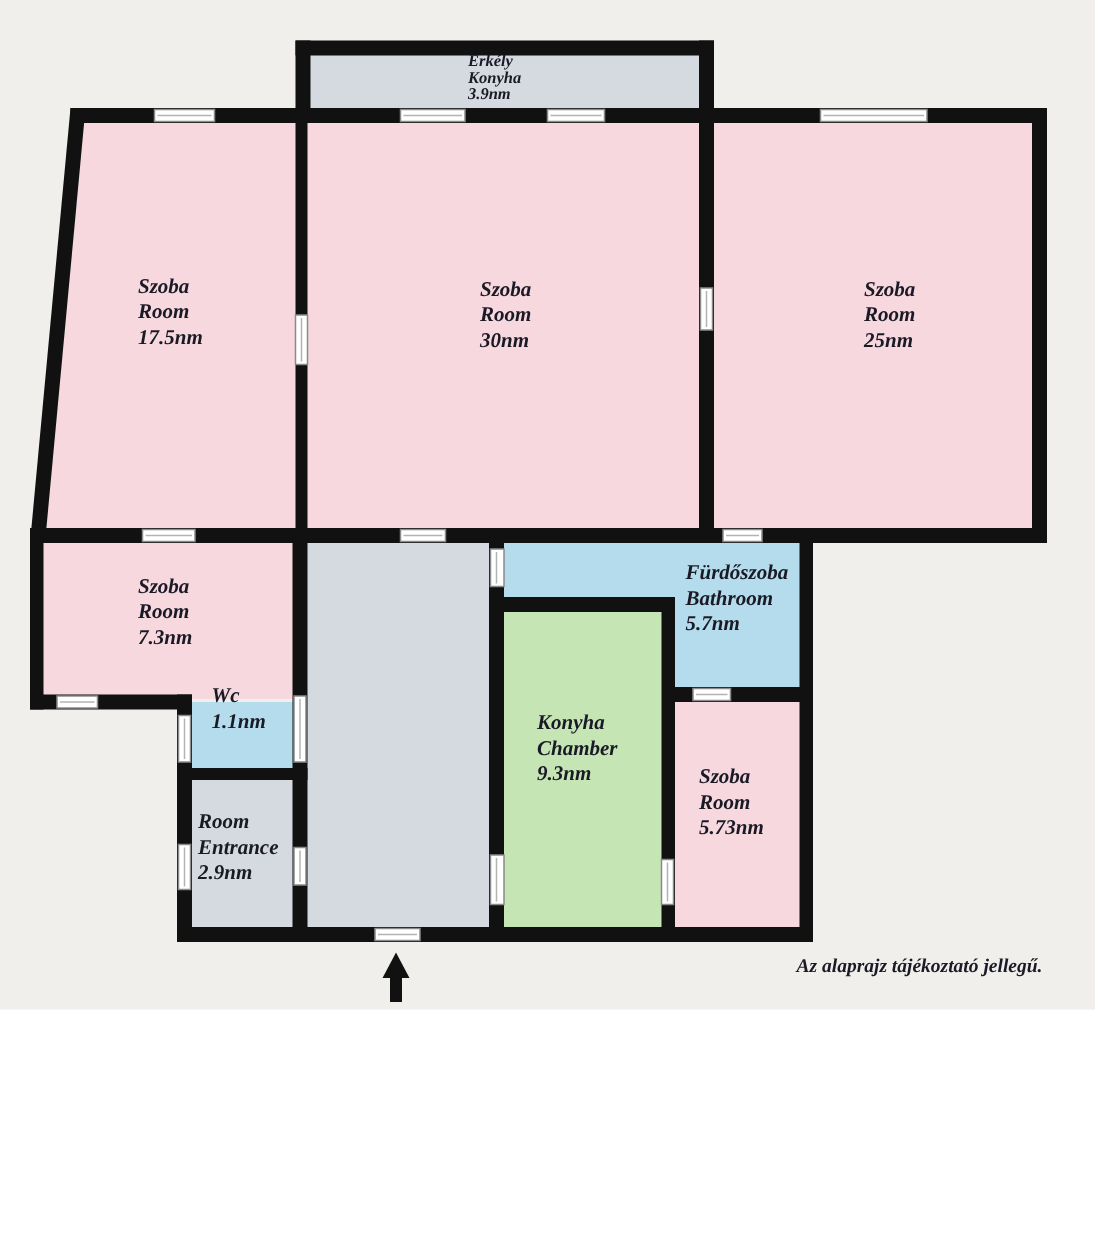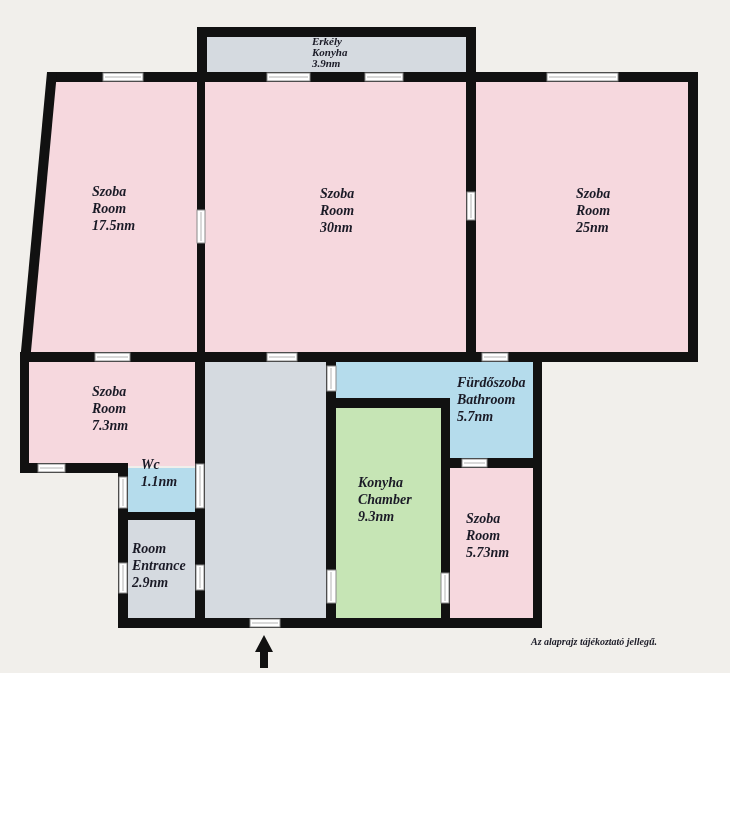--- a/index.html
+++ b/index.html
@@ -13,21 +13,21 @@
   .hall-gray{fill:var(--hall-gray,#d5dae0);}
   .wall{fill:var(--wall-black,#111111);}
   .marker-rect{fill:#ffffff;stroke:#8a8a8a;stroke-width:1;}
   .marker-line{stroke:#b3b3b3;stroke-width:1;}
   .arrow{fill:var(--wall-black,#111111);}
   .lbl{position:absolute;color:var(--text-ink,#1a1a26);font-style:italic;font-weight:bold;
        font-size:14px;line-height:17px;white-space:nowrap;}
   .lbl span{display:block;}
   .lbl.small{font-size:11px;line-height:11px;}
   #footnote{position:absolute;color:var(--text-ink,#1a1a26);font-style:italic;font-weight:bold;
-       font-size:10px;white-space:nowrap;}
+       font-size:13px;white-space:nowrap;}
 </style>
 </head>
 <body>
 
 <div id="stage">
   <div id="beige"></div>
 
   <svg id="plan-svg" width="730" height="836" viewBox="0 0 730 836">
 
     <rect class="hall-gray" x="202" y="32" width="268" height="44"></rect>

